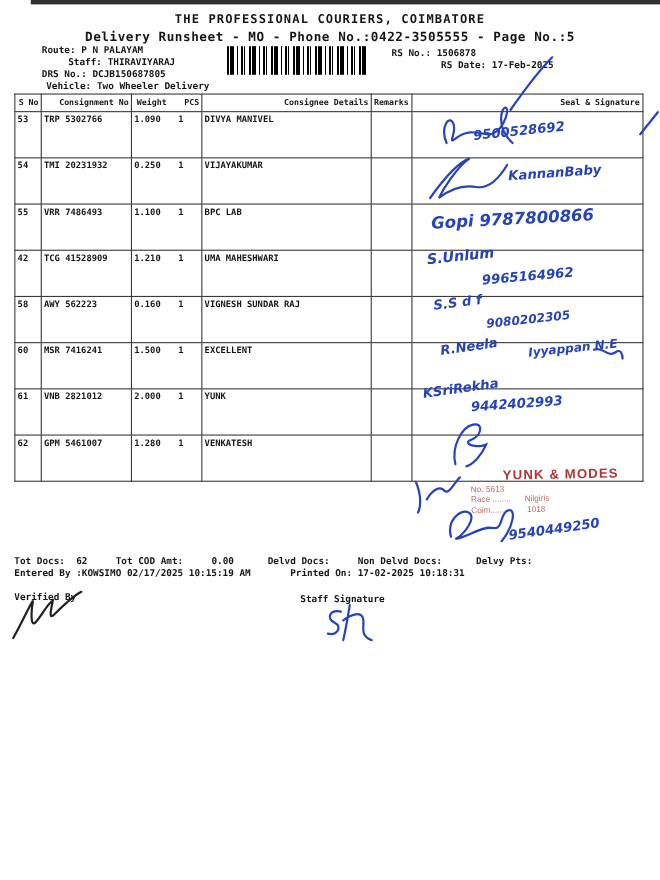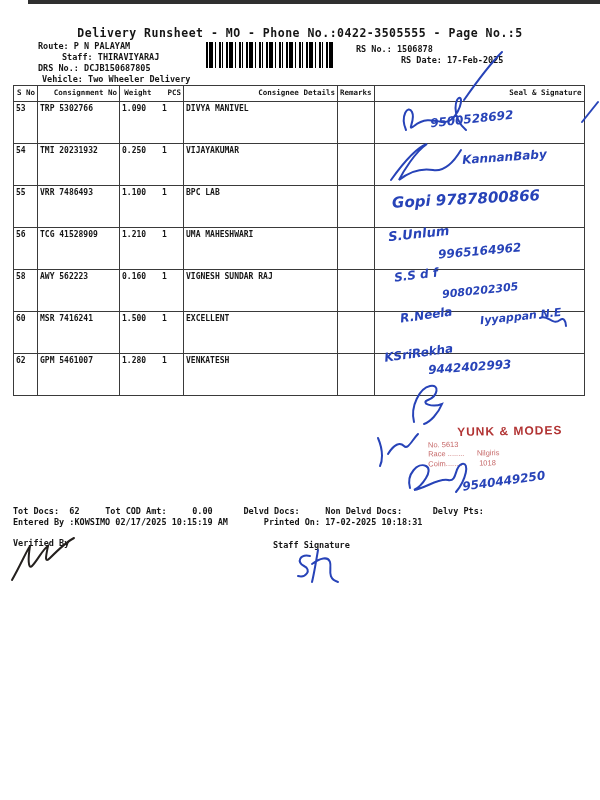--- a/index.html
+++ b/index.html
@@ -33,20 +33,21 @@
   .botline{position:absolute;font-size:8.5px;font-weight:bold;white-space:pre;}
   .lbl{font-weight:bold;}
 </style>
 </head>
 <body>
 
 <div class="page">
 
   <div class="scan-band"></div>
 
+  <div class="title">THE PROFESSIONAL COURIERS, COIMBATORE</div>
   <div class="subtitle">Delivery Runsheet - MO - Phone No.:0422-3505555 - Page No.:5</div>
 
   <div class="metaline" style="left:38px;top:41px;"><span class="lbl">Route:</span> <span>P N PALAYAM</span></div>
   <div class="metaline" style="left:38px;top:52px;padding-left:24px;"><span class="lbl">Staff:</span> <span>THIRAVIYARAJ</span></div>
   <div class="metaline" style="left:38px;top:63px;"><span class="lbl">DRS No.:</span> <span>DCJB150687805</span></div>
   <div class="metaline" style="left:42px;top:74px;"><span class="lbl">Vehicle:</span> <span>Two Wheeler Delivery</span></div>
 
   <div class="barcode"></div>
 
   <div class="metaline" style="left:356px;top:44px;"><span>RS No.:</span> <span>1506878</span></div>
@@ -93,21 +94,21 @@
     <tr>
       <td>55</td>
       <td>VRR 7486493</td>
       <td><span>1.100</span><span class="pcs-gap"></span><span>1</span></td>
       <td class="consignee-pad">BPC LAB</td>
       <td></td>
       <td></td>
     </tr>
 
     <tr>
-      <td>56</td>
+      <td>42</td>
       <td>TCG 41528909</td>
       <td><span>1.210</span><span class="pcs-gap"></span><span>1</span></td>
       <td class="consignee-pad">UMA MAHESHWARI</td>
       <td></td>
       <td></td>
     </tr>
 
 
     <tr>
       <td>58</td>
@@ -121,20 +122,28 @@
 
     <tr>
       <td>60</td>
       <td>MSR 7416241</td>
       <td><span>1.500</span><span class="pcs-gap"></span><span>1</span></td>
       <td class="consignee-pad">EXCELLENT</td>
       <td></td>
       <td></td>
     </tr>
 
+    <tr>
+      <td>61</td>
+      <td>VNB 2821012</td>
+      <td><span>2.000</span><span class="pcs-gap"></span><span>1</span></td>
+      <td class="consignee-pad">YUNK</td>
+      <td></td>
+      <td></td>
+    </tr>
 
     <tr>
       <td>62</td>
       <td>GPM 5461007</td>
       <td><span>1.280</span><span class="pcs-gap"></span><span>1</span></td>
       <td class="consignee-pad">VENKATESH</td>
       <td></td>
       <td></td>
     </tr>
   </tbody>

